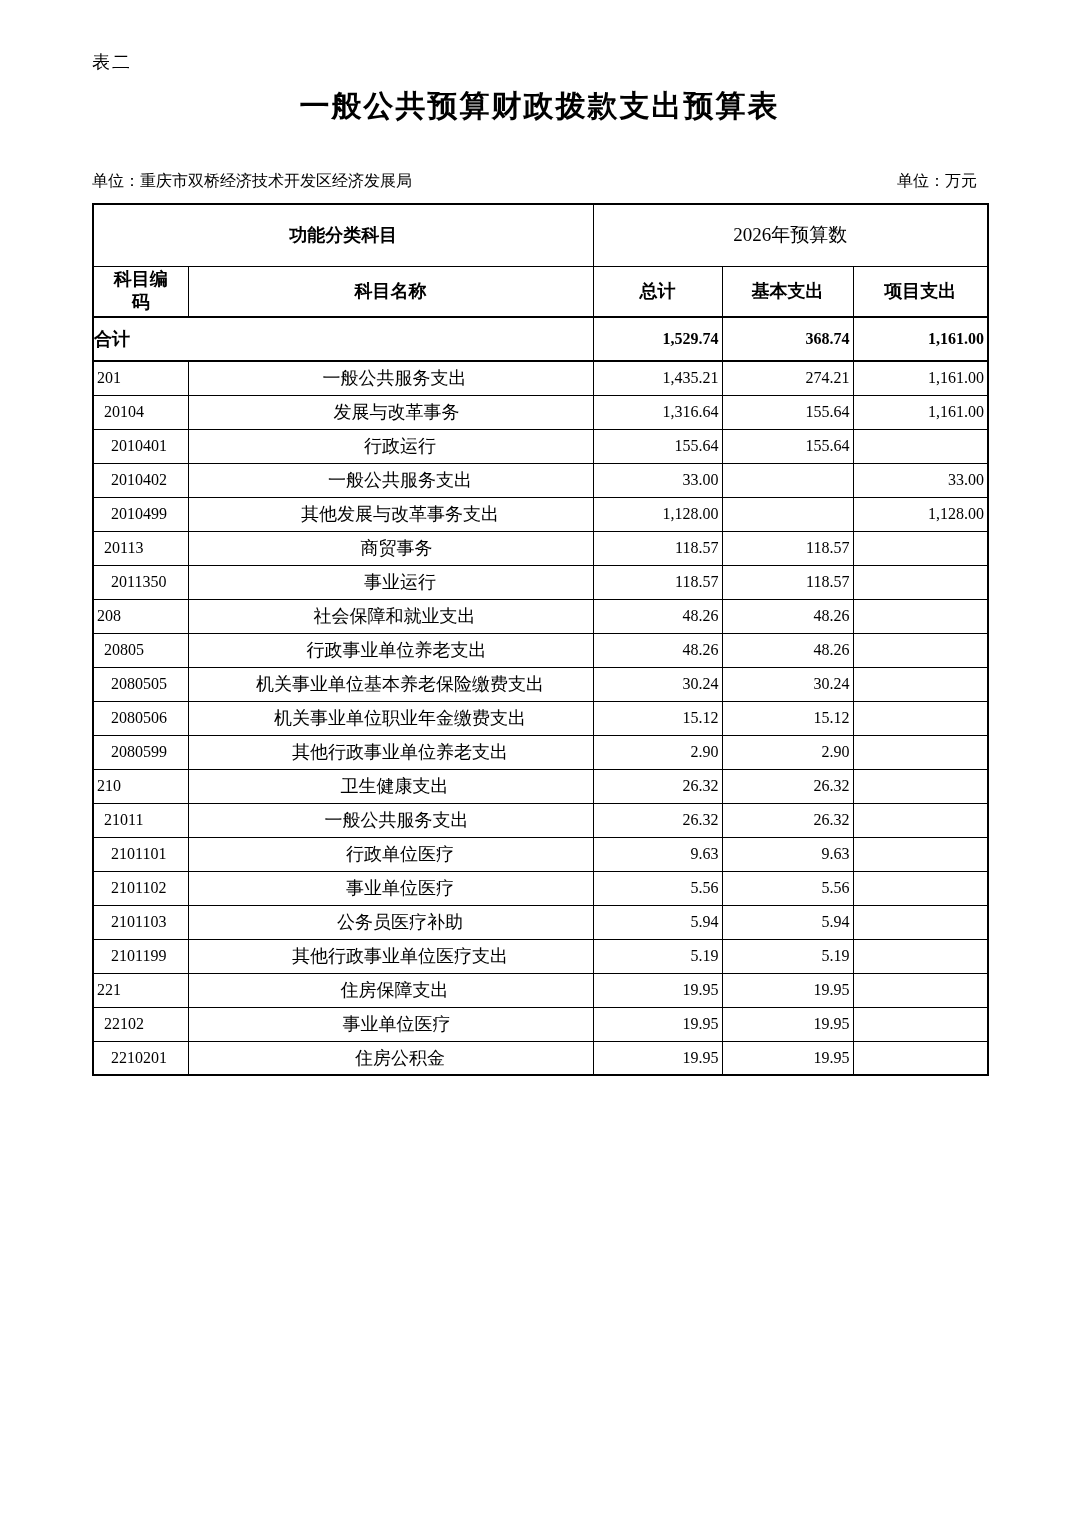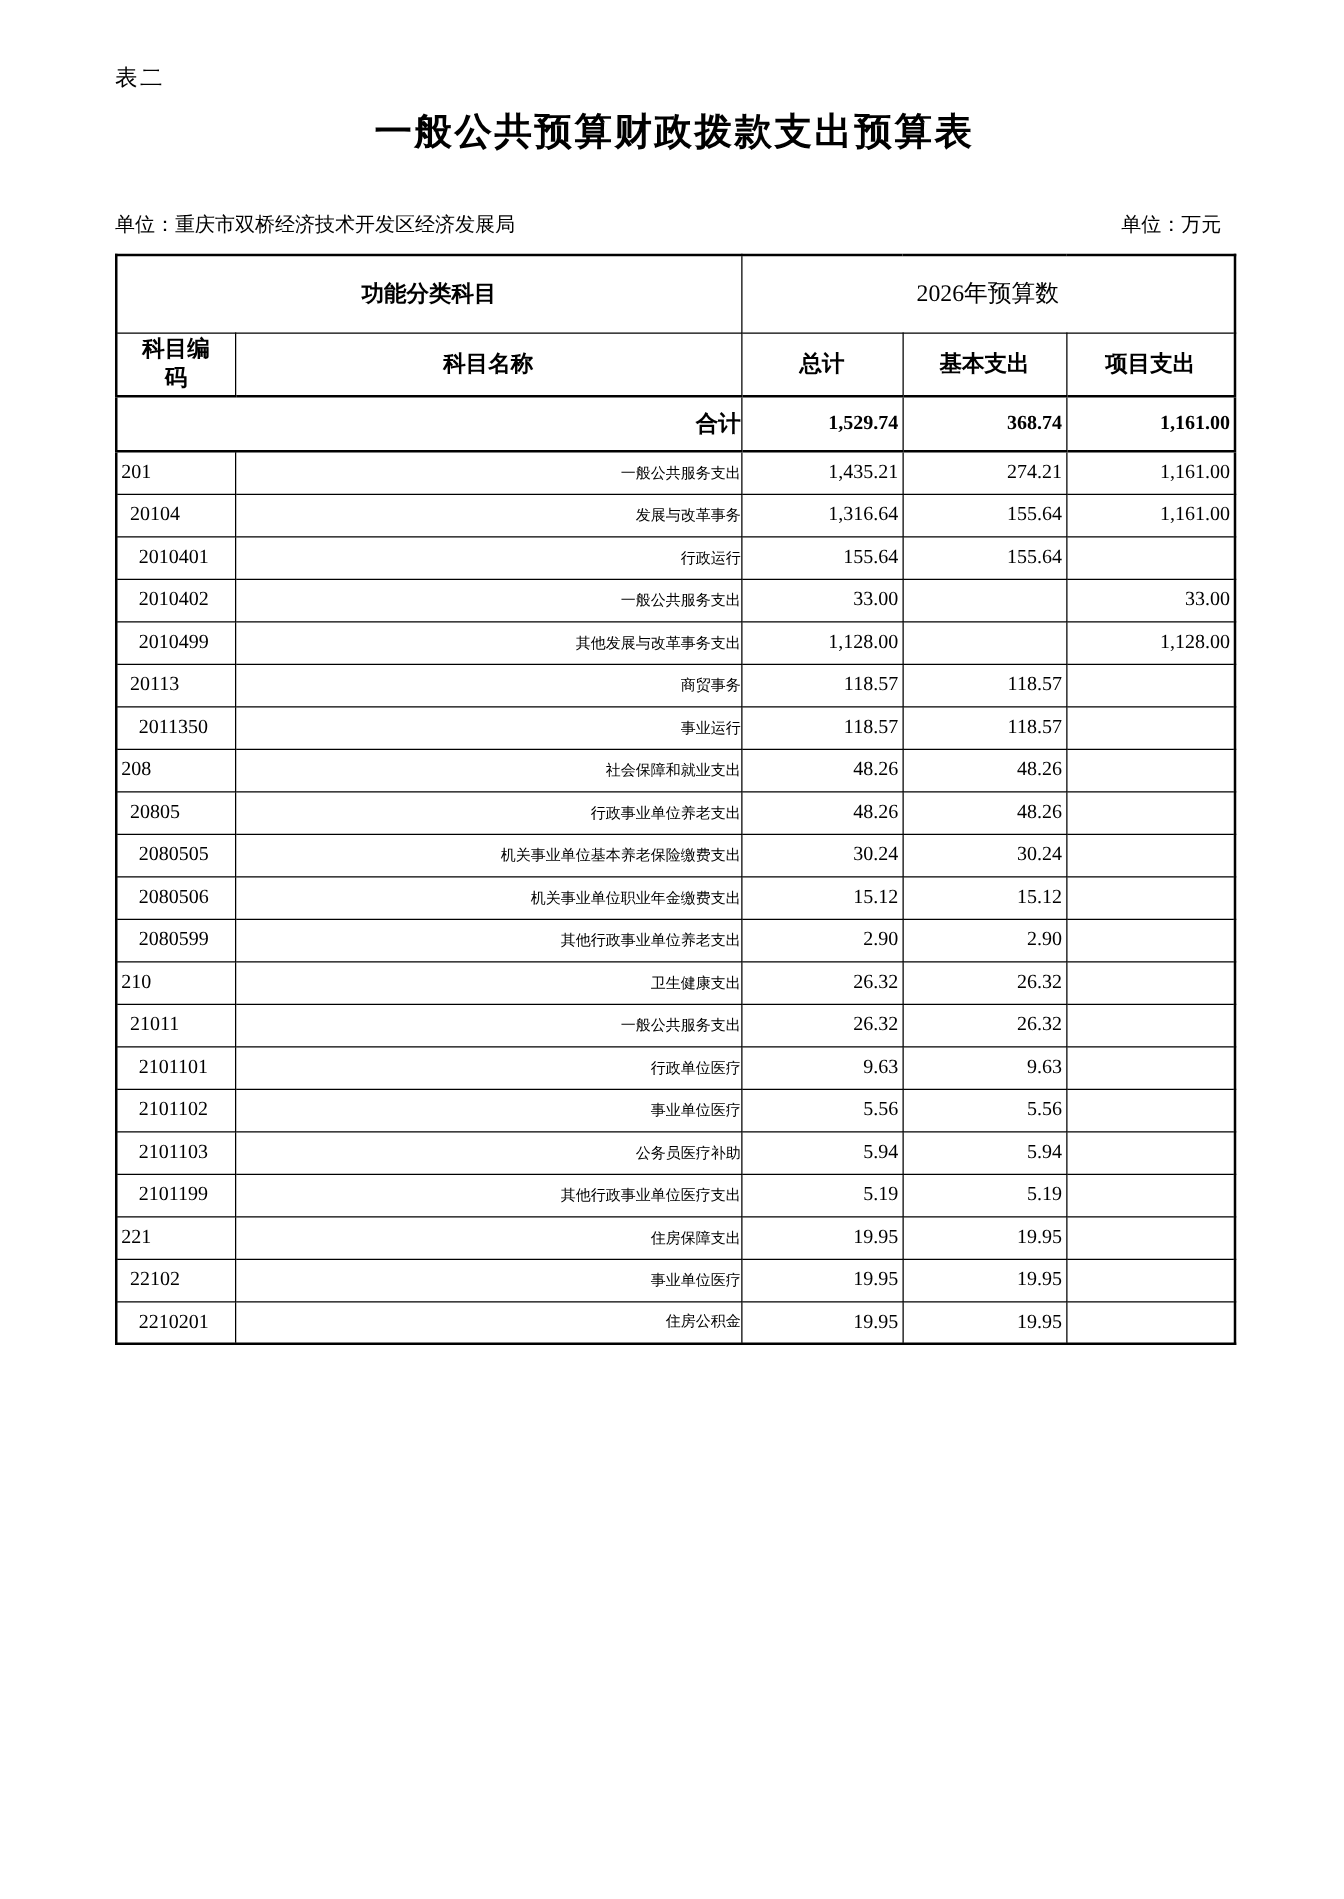--- a/index.html
+++ b/index.html
@@ -61,36 +61,36 @@
     font-size: 18px;
   }
   .th-serif {
     font-family: "Liberation Serif", serif;
     font-weight: normal;
     font-size: 19px;
   }
   th.code-h { white-space: pre-line; line-height: 23px; }
   tr.total-row td { height: 44px; border-bottom-width: 2px; }
   td.total-name {
-    text-align: right;
+    text-align: left;
     vertical-align: middle;
     font-family: "Liberation Sans", sans-serif;
     font-weight: bold;
     font-size: 18px;
   }
   tbody tr.data-row td { height: 34px; vertical-align: middle; }
   td.code {
     font-size: 16px;
     font-family: "Liberation Serif", serif;
     text-align: left;
   }
   td.name {
-    font-size: 12px;
-    font-family: "Liberation Serif", serif;
-    text-align: right;
+    font-size: 18px;
+    font-family: "Liberation Serif", serif;
+    text-align: center;
   }
   td.num {
     font-size: 16px;
     text-align: right;
     padding-right: 3px;
     font-family: "Liberation Serif", serif;
   }
   td.num.bold { font-weight: bold; }
   
   tr.lvl1 td.code { padding-left: 3px; }

